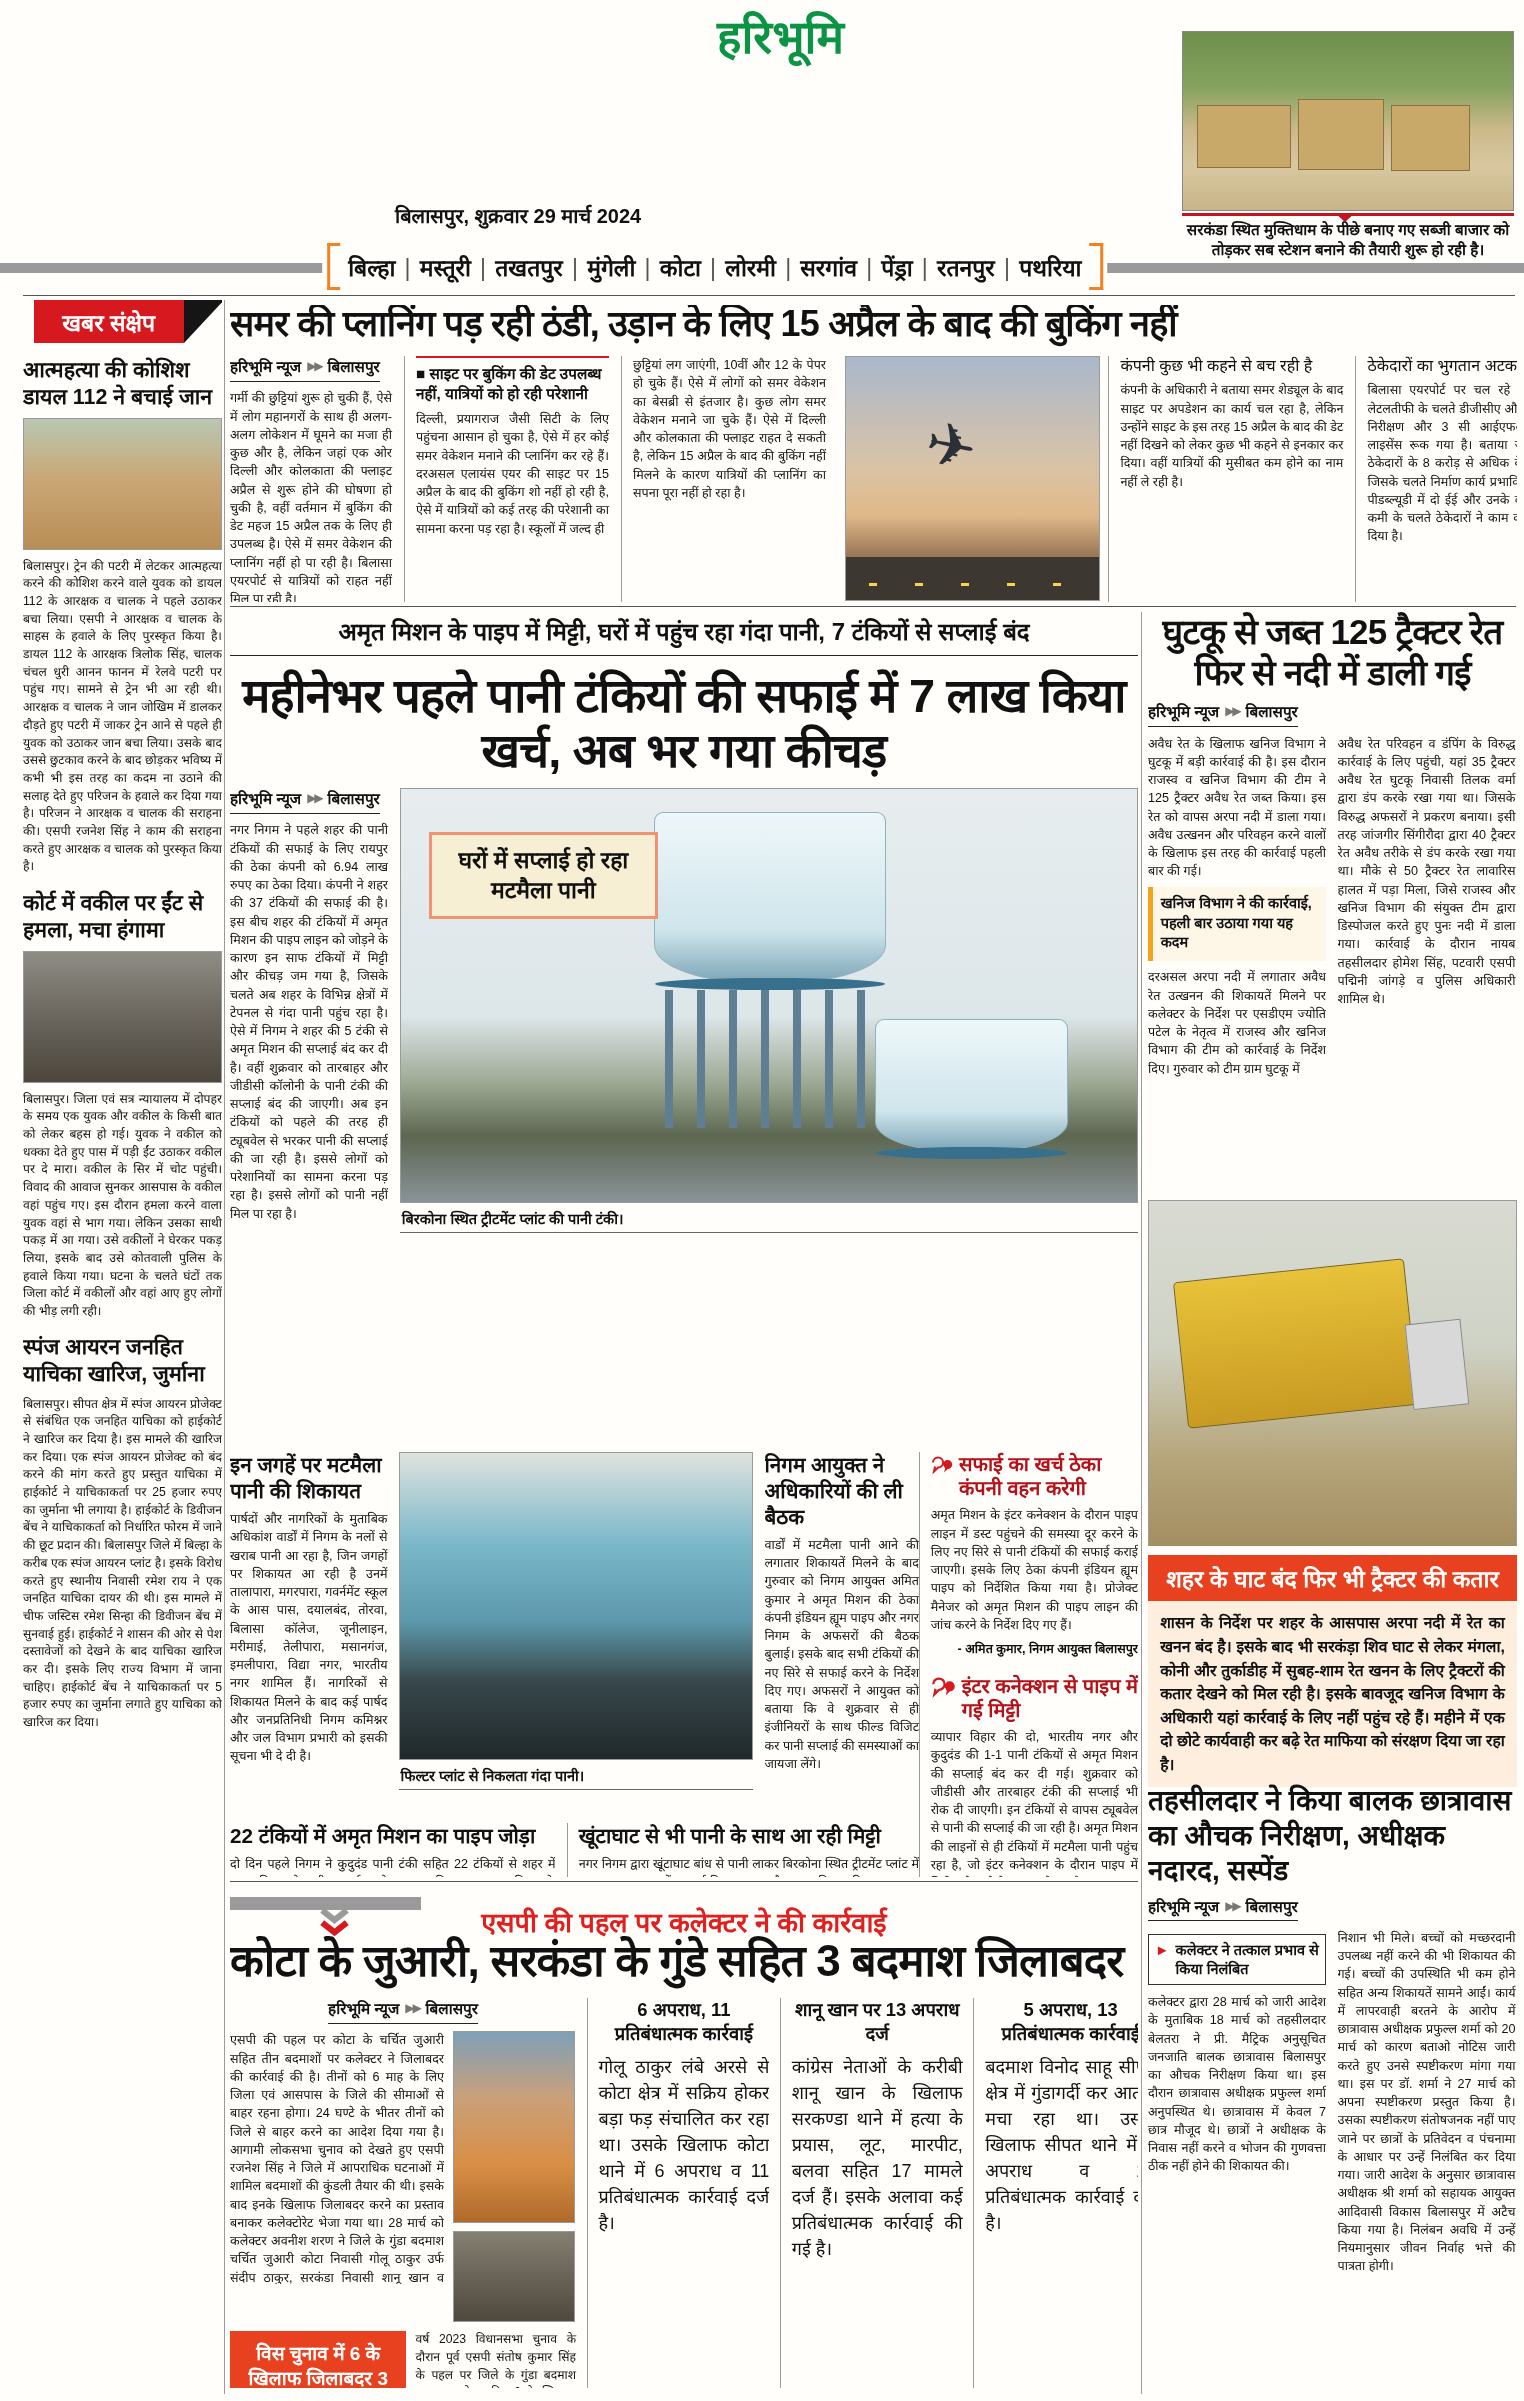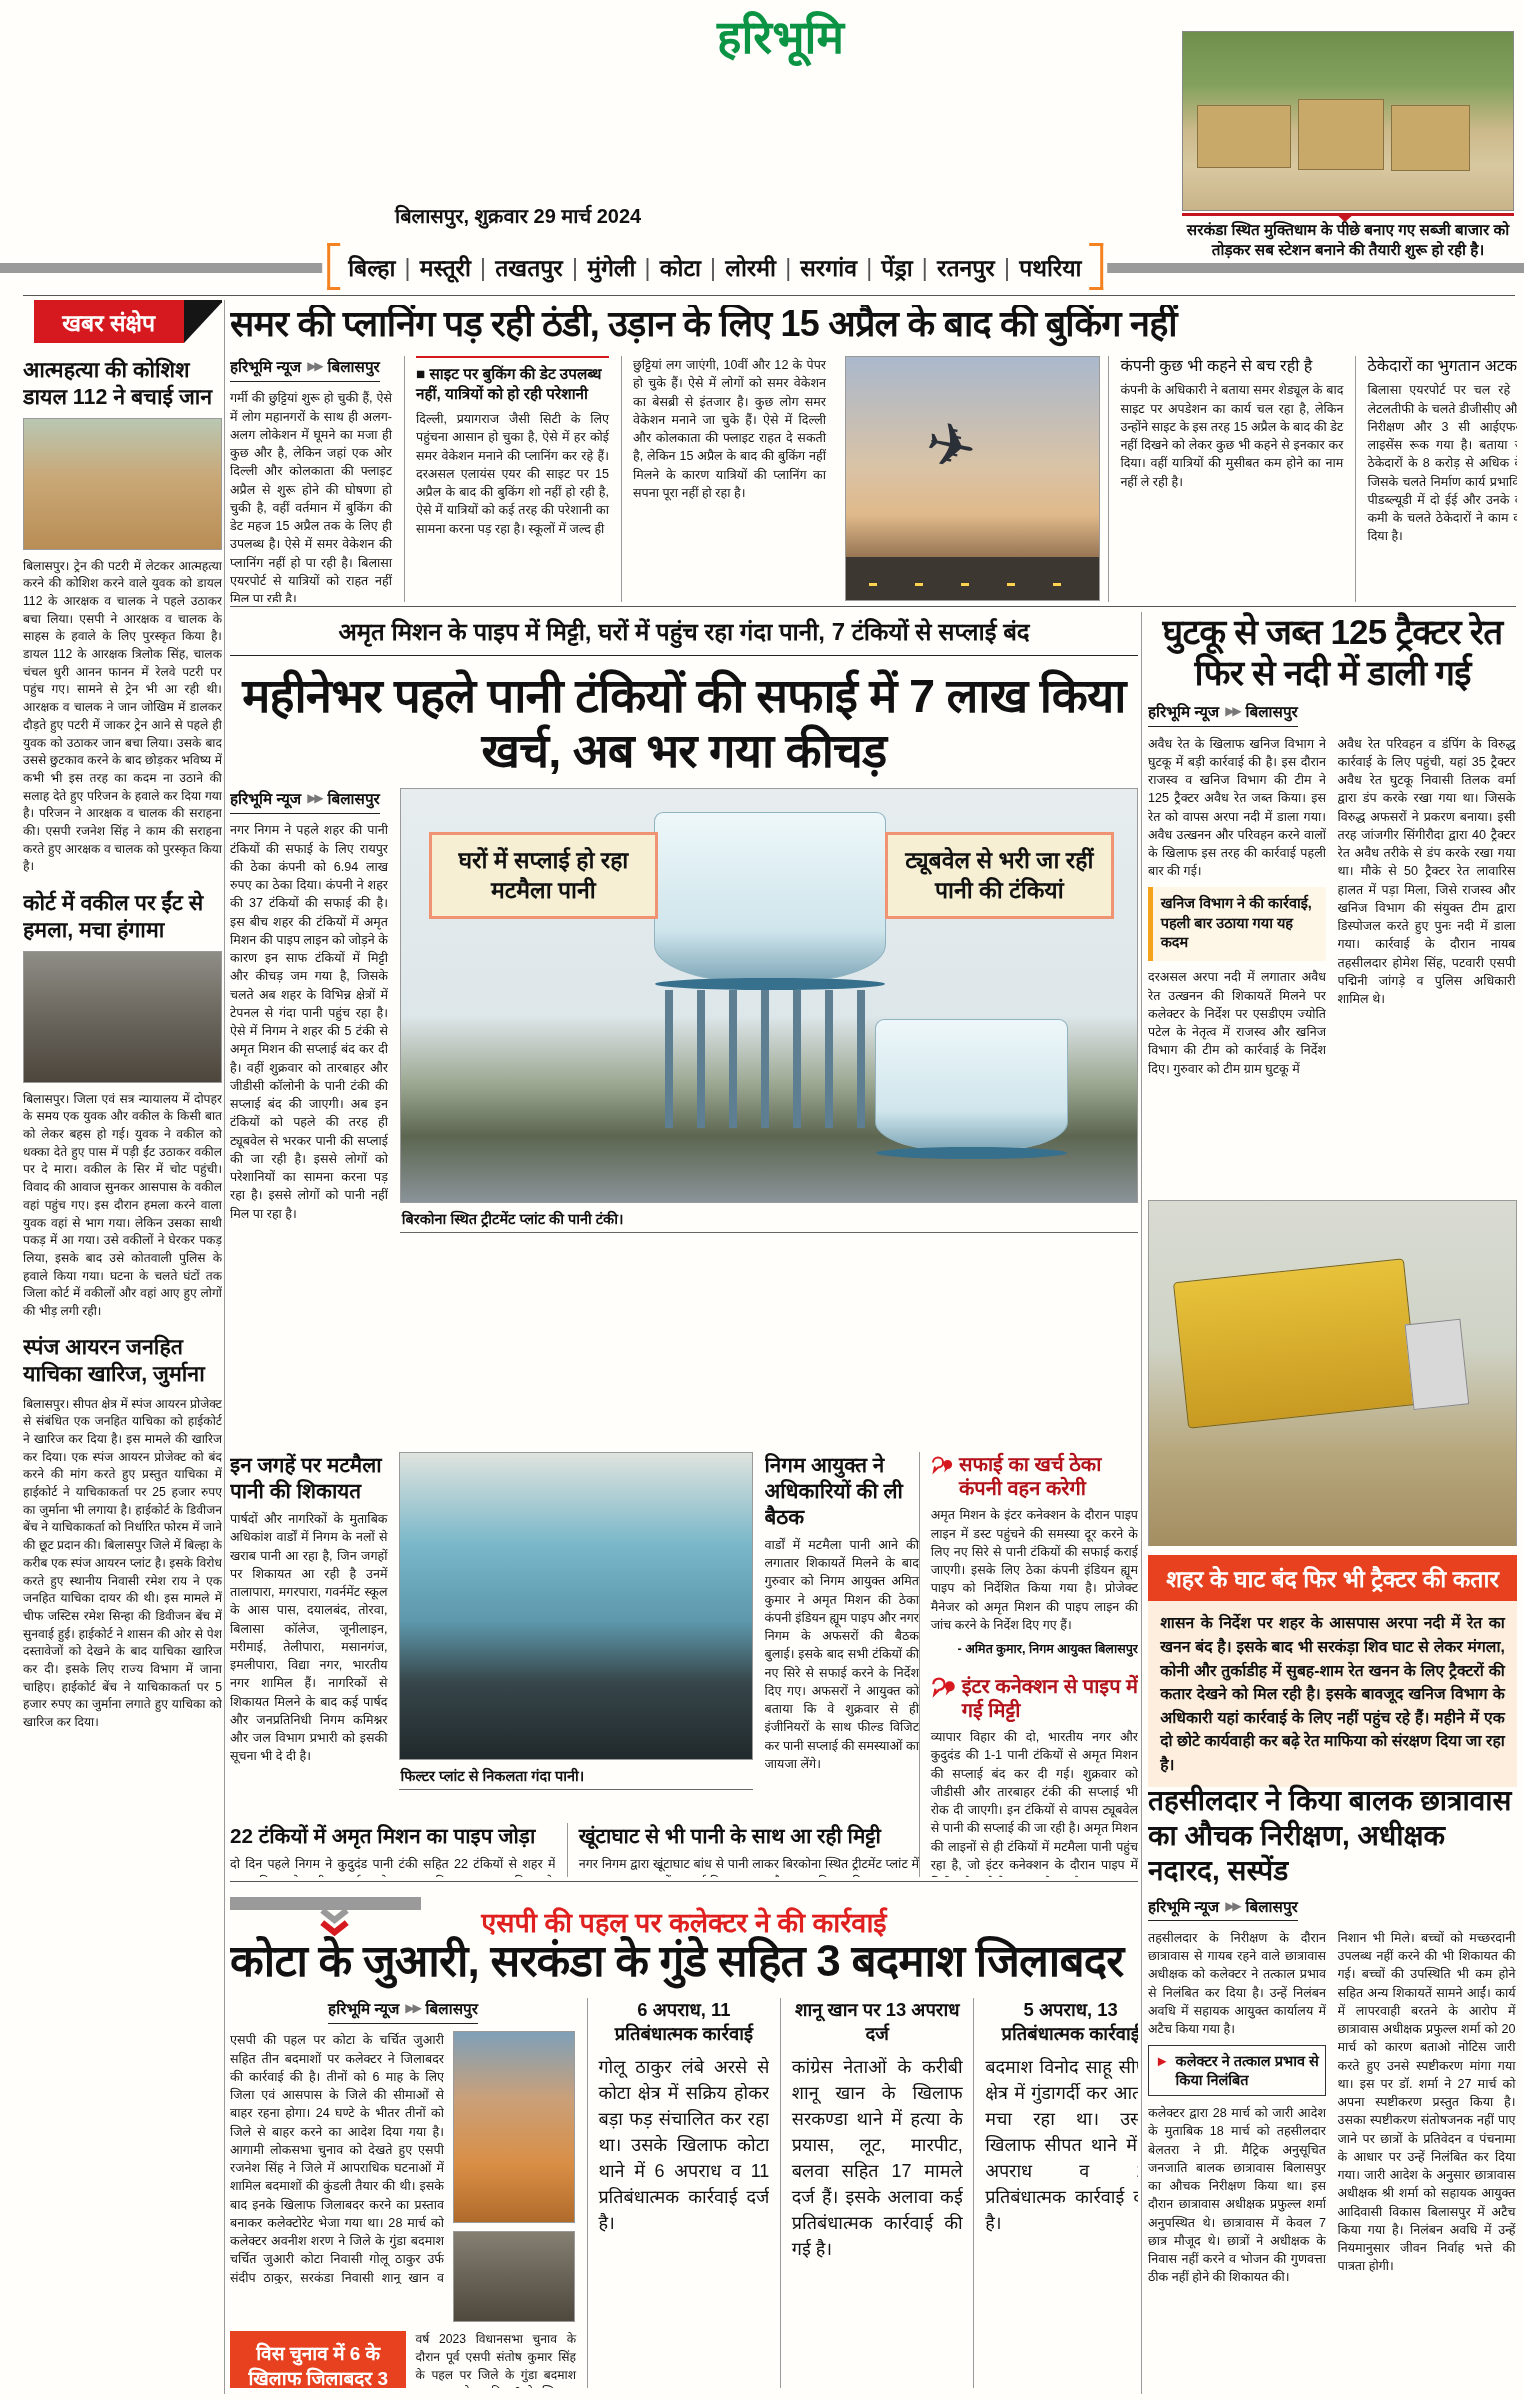--- a/index.html
+++ b/index.html
@@ -255,21 +255,20 @@
       <figure class="tankwrap" style="margin:0;">
         <div class="tankfig fig">
           <div class="tank" style="left:253px;top:23px;width:230px;height:168px;">
               <div class="rim"></div>
             </div>
           <div class="legs" style="left:264px;top:201px;width:207px;height:138px;"></div>
           <div class="tank" style="left:474px;top:230px;width:191px;height:130px;">
               <div class="rim"></div>
             </div>
           <div class="callout" style="left:27.5px;top:43px;">घरों में सप्लाई हो रहा मटमैला पानी</div>
-          <div class="callout" style="right:23px;top:43px;">ट्यूबवेल से भरी जा रहीं पानी की टंकियां</div>
         </div>
         <figcaption class="caption">बिरकोना स्थित ट्रीटमेंट प्लांट की पानी टंकी।</figcaption>
       </figure>
     </div>
     <div class="w-mid">
       <div class="wm-left">
         <div class="w-row2">
           <div class="w-sub" style="width:158px;height:360px;">
             <h3>इन जगहें पर मटमैला पानी की शिकायत</h3>
             <p class="p">पार्षदों और नागरिकों के मुताबिक अधिकांश वार्डों में निगम के नलों से खराब पानी आ रहा है, जिन जगहों पर शिकायत आ रही है उनमें तालापारा, मगरपारा, गवर्नमेंट स्कूल के आस पास, दयालबंद, तोरवा, बिलासा कॉलेज, जूनीलाइन, मरीमाई, तेलीपारा, मसानगंज, इमलीपारा, विद्या नगर, भारतीय नगर शामिल हैं। नागरिकों से शिकायत मिलने के बाद कई पार्षद और जनप्रतिनिधी निगम कमिश्नर और जल विभाग प्रभारी को इसकी सूचना भी दे दी है।</p>
@@ -349,21 +348,20 @@
 
   <section class="hostel">
     <h1>तहसीलदार ने किया बालक छात्रावास का औचक निरीक्षण, अधीक्षक नदारद, सस्पेंड</h1>
     <div class="byline">
       <span>हरिभूमि न्यूज</span>
       <span class="arrows">▶▶</span>
       <span>बिलासपुर</span>
     </div>
     <div class="cols">
       <div class="c">
-        <p class="p">तहसीलदार के निरीक्षण के दौरान छात्रावास से गायब रहने वाले छात्रावास अधीक्षक को कलेक्टर ने तत्काल प्रभाव से निलंबित कर दिया है। उन्हें निलंबन अवधि में सहायक आयुक्त कार्यालय में अटैच किया गया है।</p>
         <div class="hbox">
           <span class="tri">►</span>
           <span>कलेक्टर ने तत्काल प्रभाव से किया निलंबित</span>
         </div>
         <p class="p">कलेक्टर द्वारा 28 मार्च को जारी आदेश के मुताबिक 18 मार्च को तहसीलदार बेलतरा ने प्री. मैट्रिक अनुसूचित जनजाति बालक छात्रावास बिलासपुर का औचक निरीक्षण किया था। इस दौरान छात्रावास अधीक्षक प्रफुल्ल शर्मा अनुपस्थित थे। छात्रावास में केवल 7 छात्र मौजूद थे। छात्रों ने अधीक्षक के निवास नहीं करने व भोजन की गुणवत्ता ठीक नहीं होने की शिकायत की।</p>
       </div>
       <div class="c">
         <p class="p">निशान भी मिले। बच्चों को मच्छरदानी उपलब्ध नहीं करने की भी शिकायत की गई। बच्चों की उपस्थिति भी कम होने सहित अन्य शिकायतें सामने आईं। कार्य में लापरवाही बरतने के आरोप में छात्रावास अधीक्षक प्रफुल्ल शर्मा को 20 मार्च को कारण बताओ नोटिस जारी करते हुए उनसे स्पष्टीकरण मांगा गया था। इस पर डॉ. शर्मा ने 27 मार्च को अपना स्पष्टीकरण प्रस्तुत किया है। उसका स्पष्टीकरण संतोषजनक नहीं पाए जाने पर छात्रों के प्रतिवेदन व पंचनामा के आधार पर उन्हें निलंबित कर दिया गया। जारी आदेश के अनुसार छात्रावास अधीक्षक श्री शर्मा को सहायक आयुक्त आदिवासी विकास बिलासपुर में अटैच किया गया है। निलंबन अवधि में उन्हें नियमानुसार जीवन निर्वाह भत्ते की पात्रता होगी।</p>
       </div>
     </div>

